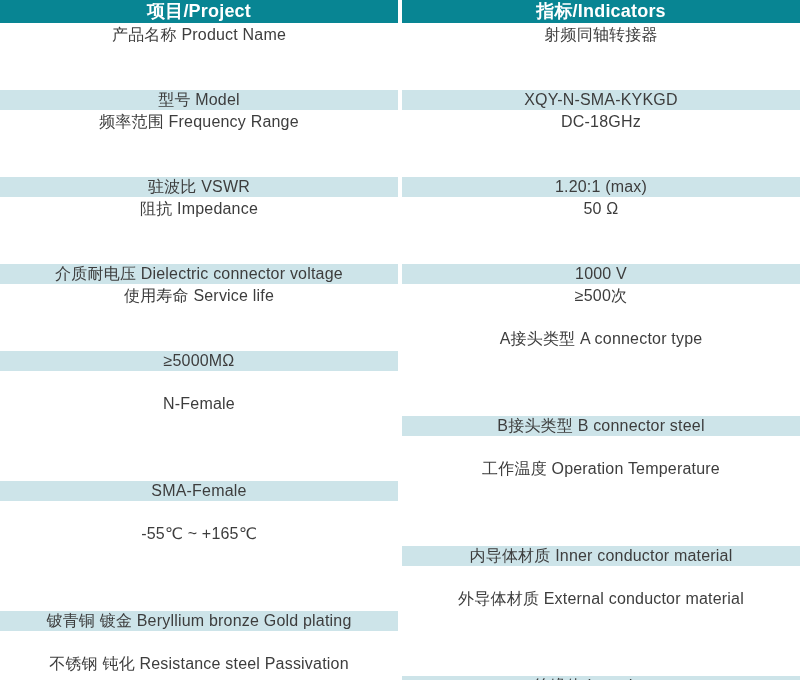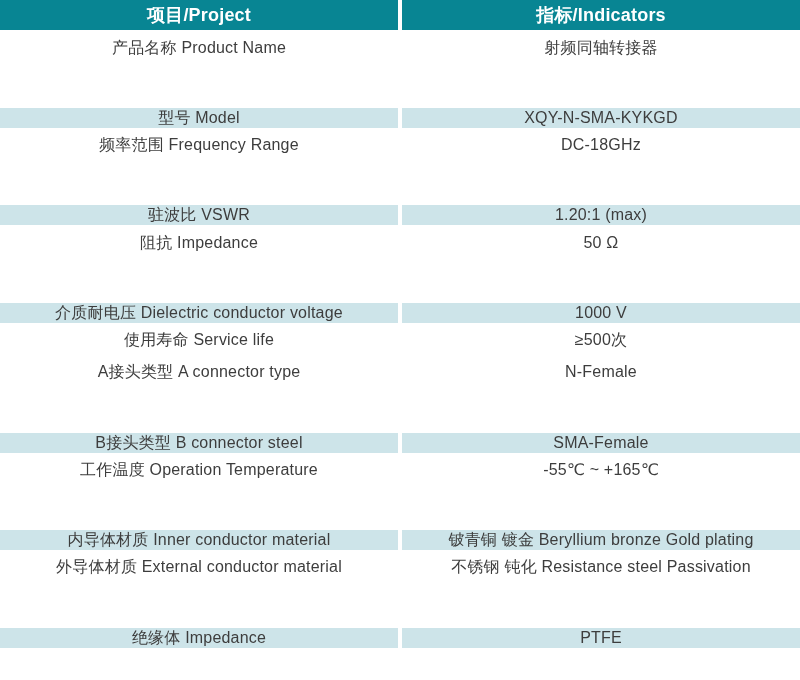--- a/index.html
+++ b/index.html
@@ -60,26 +60,27 @@
 
   <div class="cell">频率范围 Frequency Range</div>
   <div class="cell">DC-18GHz</div>
 
   <div class="cell alt">驻波比 VSWR</div>
   <div class="cell alt">1.20:1 (max)</div>
 
   <div class="cell">阻抗 Impedance</div>
   <div class="cell">50 Ω</div>
 
-  <div class="cell alt">介质耐电压 Dielectric conductor voltage</div>
+  <div class="cell alt">介质耐电压 Dielectric connector voltage</div>
   <div class="cell alt">1000 V</div>
 
   <div class="cell">使用寿命 Service life</div>
   <div class="cell">≥500次</div>
 
+  <div class="cell alt">≥5000MΩ</div>
 
   <div class="cell">A接头类型 A connector type</div>
   <div class="cell">N-Female</div>
 
   <div class="cell alt">B接头类型 B connector steel</div>
   <div class="cell alt">SMA-Female</div>
 
   <div class="cell">工作温度 Operation Temperature</div>
   <div class="cell">-55℃ ~ +165℃</div>
 

